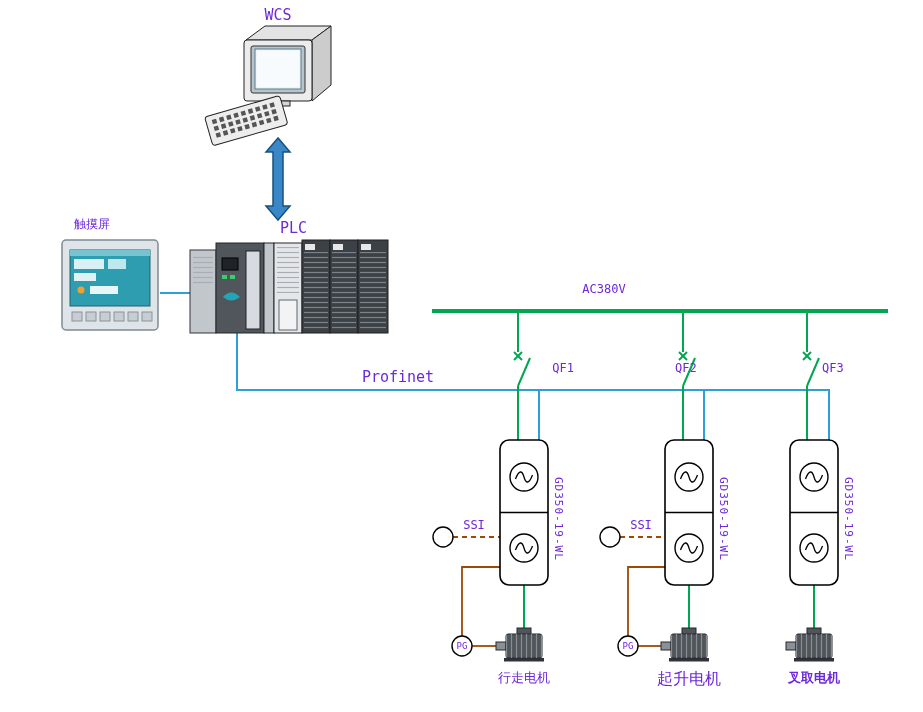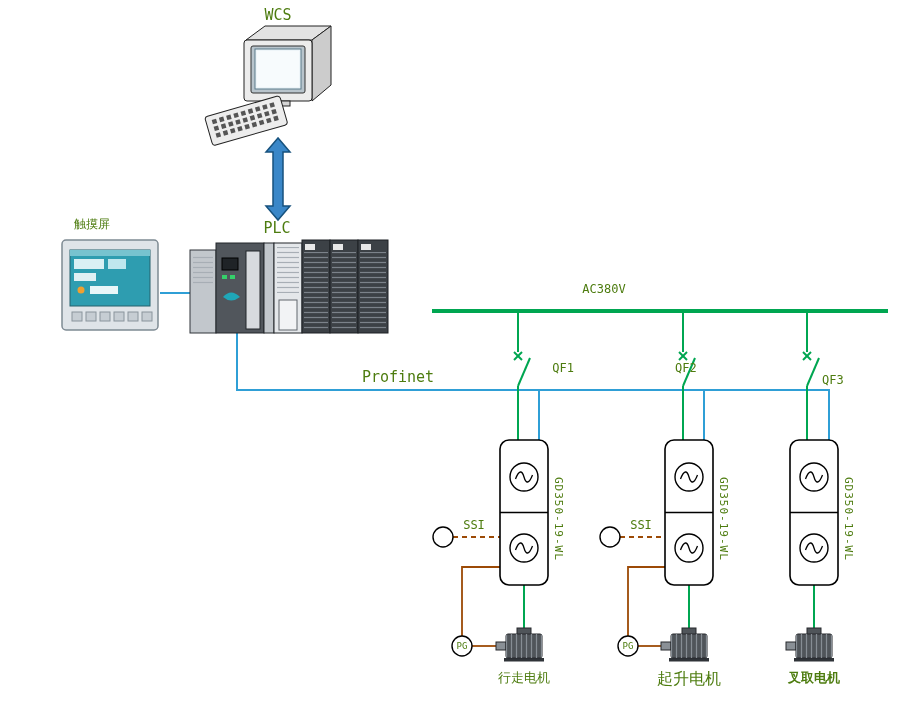--- a/index.html
+++ b/index.html
@@ -1,20 +1,20 @@
 <!DOCTYPE html>
 <html style="--color-power: #00a651; --color-network: #2f9fd6; --color-signal: #9c4a06;"><head>
 <meta charset="utf-8">
 <style>
   * { margin:0; padding:0; box-sizing:border-box; }
   html,body { background:#ffffff; }
   body { font-family:"DejaVu Sans","Liberation Sans",sans-serif; }
   .stage { position:relative; width:923px; height:712px; background:#ffffff; overflow:hidden; }
   .diagram-svg { position:absolute; left:0; top:0; }
-  .label { position:absolute; color:#4d7c0f; text-align:center; white-space:nowrap; }
+  .label { position:absolute; color:#6d28d9; text-align:center; white-space:nowrap; }
   .mono { font-family:"DejaVu Sans Mono","Liberation Mono",monospace; }
   .cjk  { font-family:"DejaVu Sans","Liberation Sans",sans-serif; }
   .vlabel { writing-mode:vertical-rl; white-space:nowrap; }
   .power-stroke   { stroke:var(--color-power,#00a651); fill:none; stroke-width:2; }
   .power-bus      { stroke-width:4; }
   .network-stroke { stroke:var(--color-network,#2f9fd6); fill:none; stroke-width:2; }
   .signal-stroke  { stroke:var(--color-signal,#9c4a06); fill:none; stroke-width:1.8; }
 </style>
 </head>
 <body>
@@ -151,31 +151,31 @@
       <rect x="332" y="252" width="24" height="78" fill="url(#stripesDark)"></rect>
       <rect x="333" y="244" width="10" height="6" fill="#e8e8e8"></rect>
       <rect x="358" y="240" width="30" height="93" fill="#3c4146" stroke="#1d2125"></rect>
       <rect x="360" y="252" width="26" height="78" fill="url(#stripesDark)"></rect>
       <rect x="361" y="244" width="10" height="6" fill="#e8e8e8"></rect>
     </g>
   </svg>
 
   <div class="label mono" style="left:248px;top:6px;width:60px;font-size:15px;">WCS</div>
 
-  <div class="label mono" style="left:247px;top:219px;width:60px;font-size:15px;">PLC</div>
+  <div class="label mono" style="left:247px;top:219px;width:60px;font-size:15px;text-align:right;">PLC</div>
 
   <div class="label cjk" style="left:40px;top:216px;width:104px;font-size:12px;">触摸屏</div>
 
   <div class="label mono" style="left:544px;top:282px;width:120px;font-size:12px;">AC380V</div>
 
   <div class="label mono" style="left:346px;top:368px;width:104px;font-size:15px;">Profinet</div>
 
   <div class="label mono" style="left:534px;top:361px;width:40px;font-size:12px;text-align:right;">QF1</div>
   <div class="label mono" style="left:675px;top:361px;width:40px;font-size:12px;text-align:left;">QF2</div>
-  <div class="label mono" style="left:822px;top:361px;width:40px;font-size:12px;text-align:left;margin-top:12px;">QF3</div>
+  <div class="label mono" style="left:822px;top:361px;width:40px;font-size:12px;text-align:left;">QF3</div>
 
   <div class="label mono vlabel" style="left:552px;top:444px;height:150px;font-size:11px;letter-spacing:1px;">GD350-19-WL</div>
   <div class="label mono vlabel" style="left:717px;top:444px;height:150px;font-size:11px;letter-spacing:1px;">GD350-19-WL</div>
   <div class="label mono vlabel" style="left:842px;top:444px;height:150px;font-size:11px;letter-spacing:1px;">GD350-19-WL</div>
 
 
   <div class="label mono" style="left:452px;top:518px;width:44px;font-size:12px;">SSI</div>
   <div class="label mono" style="left:619px;top:518px;width:44px;font-size:12px;">SSI</div>
 
   <div class="label mono" style="left:452px;top:640px;width:20px;font-size:9px;line-height:12px;">PG</div>

